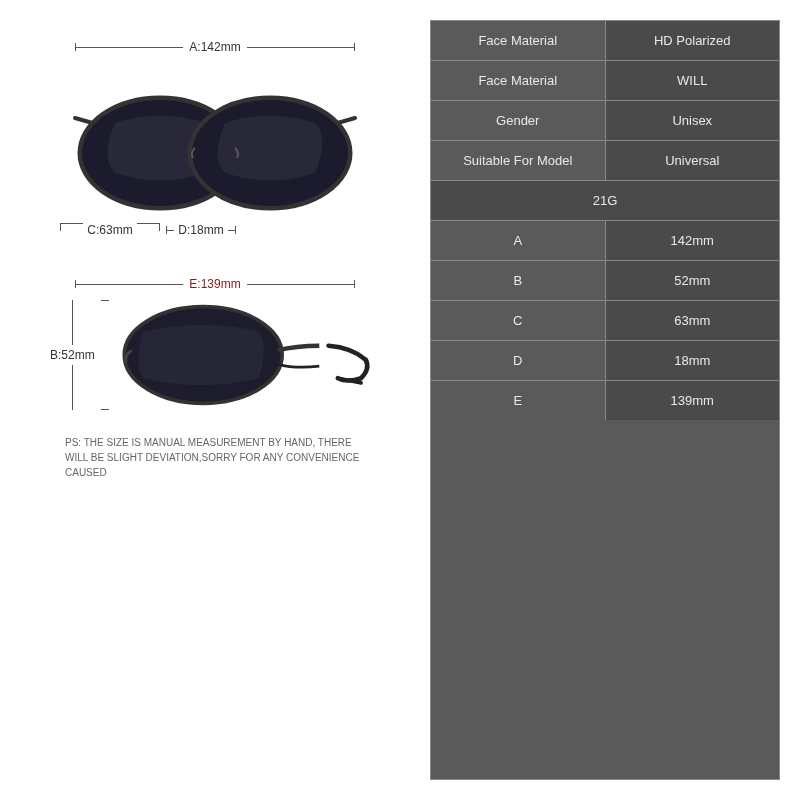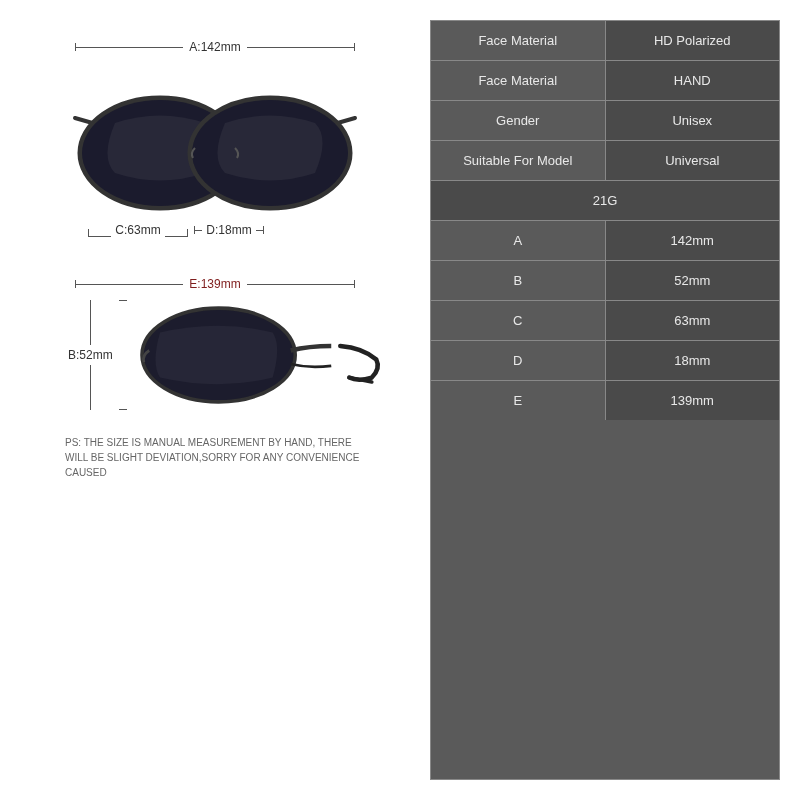--- a/index.html
+++ b/index.html
@@ -138,21 +138,21 @@
         <ellipse cx="205" cy="95" rx="80" ry="55" stroke="#333" stroke-width="5" fill="#2a2a2a"></ellipse>
         <ellipse cx="205" cy="95" rx="78" ry="53" stroke="none" fill="#1a1a2e" opacity="0.9"></ellipse>
         <path d="M160 65 Q205 50 250 65 Q265 80 250 115 Q205 130 160 115 Q145 100 160 65" fill="#2d2d3d" opacity="0.7"></path>
 
         <path d="M130 90 Q125 95 128 100" stroke="#555" stroke-width="2" fill="none"></path>
         <path d="M170 90 Q175 95 172 100" stroke="#555" stroke-width="2" fill="none"></path>
       </svg>
 
       <div style="display:flex;align-items:center;margin-top:5px;padding-left:15px;gap:4px;">
 
-        <div style="display:flex;align-items:flex-end;width:100px;margin-left:28px;">
+        <div style="display:flex;align-items:flex-start;width:100px;">
           <div style="width:1px;height:8px;background:#555;"></div>
           <div style="height:1px;background:#555;flex:1;"></div>
           <div style="font-size:12px;color:#333;padding:0 4px;white-space:nowrap;font-family:Arial;">C:63mm</div>
           <div style="height:1px;background:#555;flex:1;"></div>
           <div style="width:1px;height:8px;background:#555;"></div>
         </div>
 
         <div style="display:flex;align-items:center;width:70px;margin-left:2px;">
           <div style="width:1px;height:8px;background:#555;"></div>
           <div style="height:1px;background:#555;flex:1;"></div>
@@ -170,21 +170,21 @@
       <div style="display:flex;align-items:center;width:280px;margin:0 auto 4px auto;">
         <div style="width:1px;height:8px;background:#555;"></div>
         <div style="height:1px;background:#555;flex:1;"></div>
         <div style="font-size:12px;color:#7f1d1d;padding:0 6px;white-space:nowrap;font-family:Arial;">E:139mm</div>
         <div style="height:1px;background:#555;flex:1;"></div>
         <div style="width:1px;height:8px;background:#555;"></div>
       </div>
 
       <div style="display:flex;align-items:center;gap:6px;">
 
-        <div style="display:flex;flex-direction:column;align-items:center;height:110px;margin-left:23px;justify-content:space-between;">
+        <div style="display:flex;flex-direction:column;align-items:center;height:110px;margin-left:5px;justify-content:space-between;">
           <div style="width:1px;flex:1;background:#555;"></div>
           <div style="font-size:12px;color:#333;white-space:nowrap;font-family:Arial;writing-mode:horizontal-tb;transform:none;margin:3px 0;">B:52mm</div>
           <div style="width:1px;flex:1;background:#555;"></div>
 
         </div>
 
         <div style="display:flex;flex-direction:column;align-items:flex-start;height:110px;">
           <div style="height:1px;width:8px;background:#555;margin-top:0;"></div>
           <div style="flex:1;"></div>
           <div style="height:1px;width:8px;background:#555;margin-bottom:0;"></div>
@@ -211,21 +211,21 @@
     <div class="disclaimer-text">PS: THE SIZE IS MANUAL MEASUREMENT BY HAND, THERE WILL BE SLIGHT DEVIATION,SORRY FOR ANY CONVENIENCE CAUSED</div>
   </div>
 
   <div class="right-panel">
       <div class="spec-row">
         <div class="spec-label">Face Material</div>
         <div class="spec-value">HD Polarized</div>
       </div>
       <div class="spec-row">
         <div class="spec-label">Face Material</div>
-        <div class="spec-value">HAND</div>
+        <div class="spec-value">WILL</div>
       </div>
       <div class="spec-row">
         <div class="spec-label">Gender</div>
         <div class="spec-value">Unisex</div>
       </div>
       <div class="spec-row">
         <div class="spec-label">Suitable For Model</div>
         <div class="spec-value">Universal</div>
       </div>
       <div class="spec-row">

